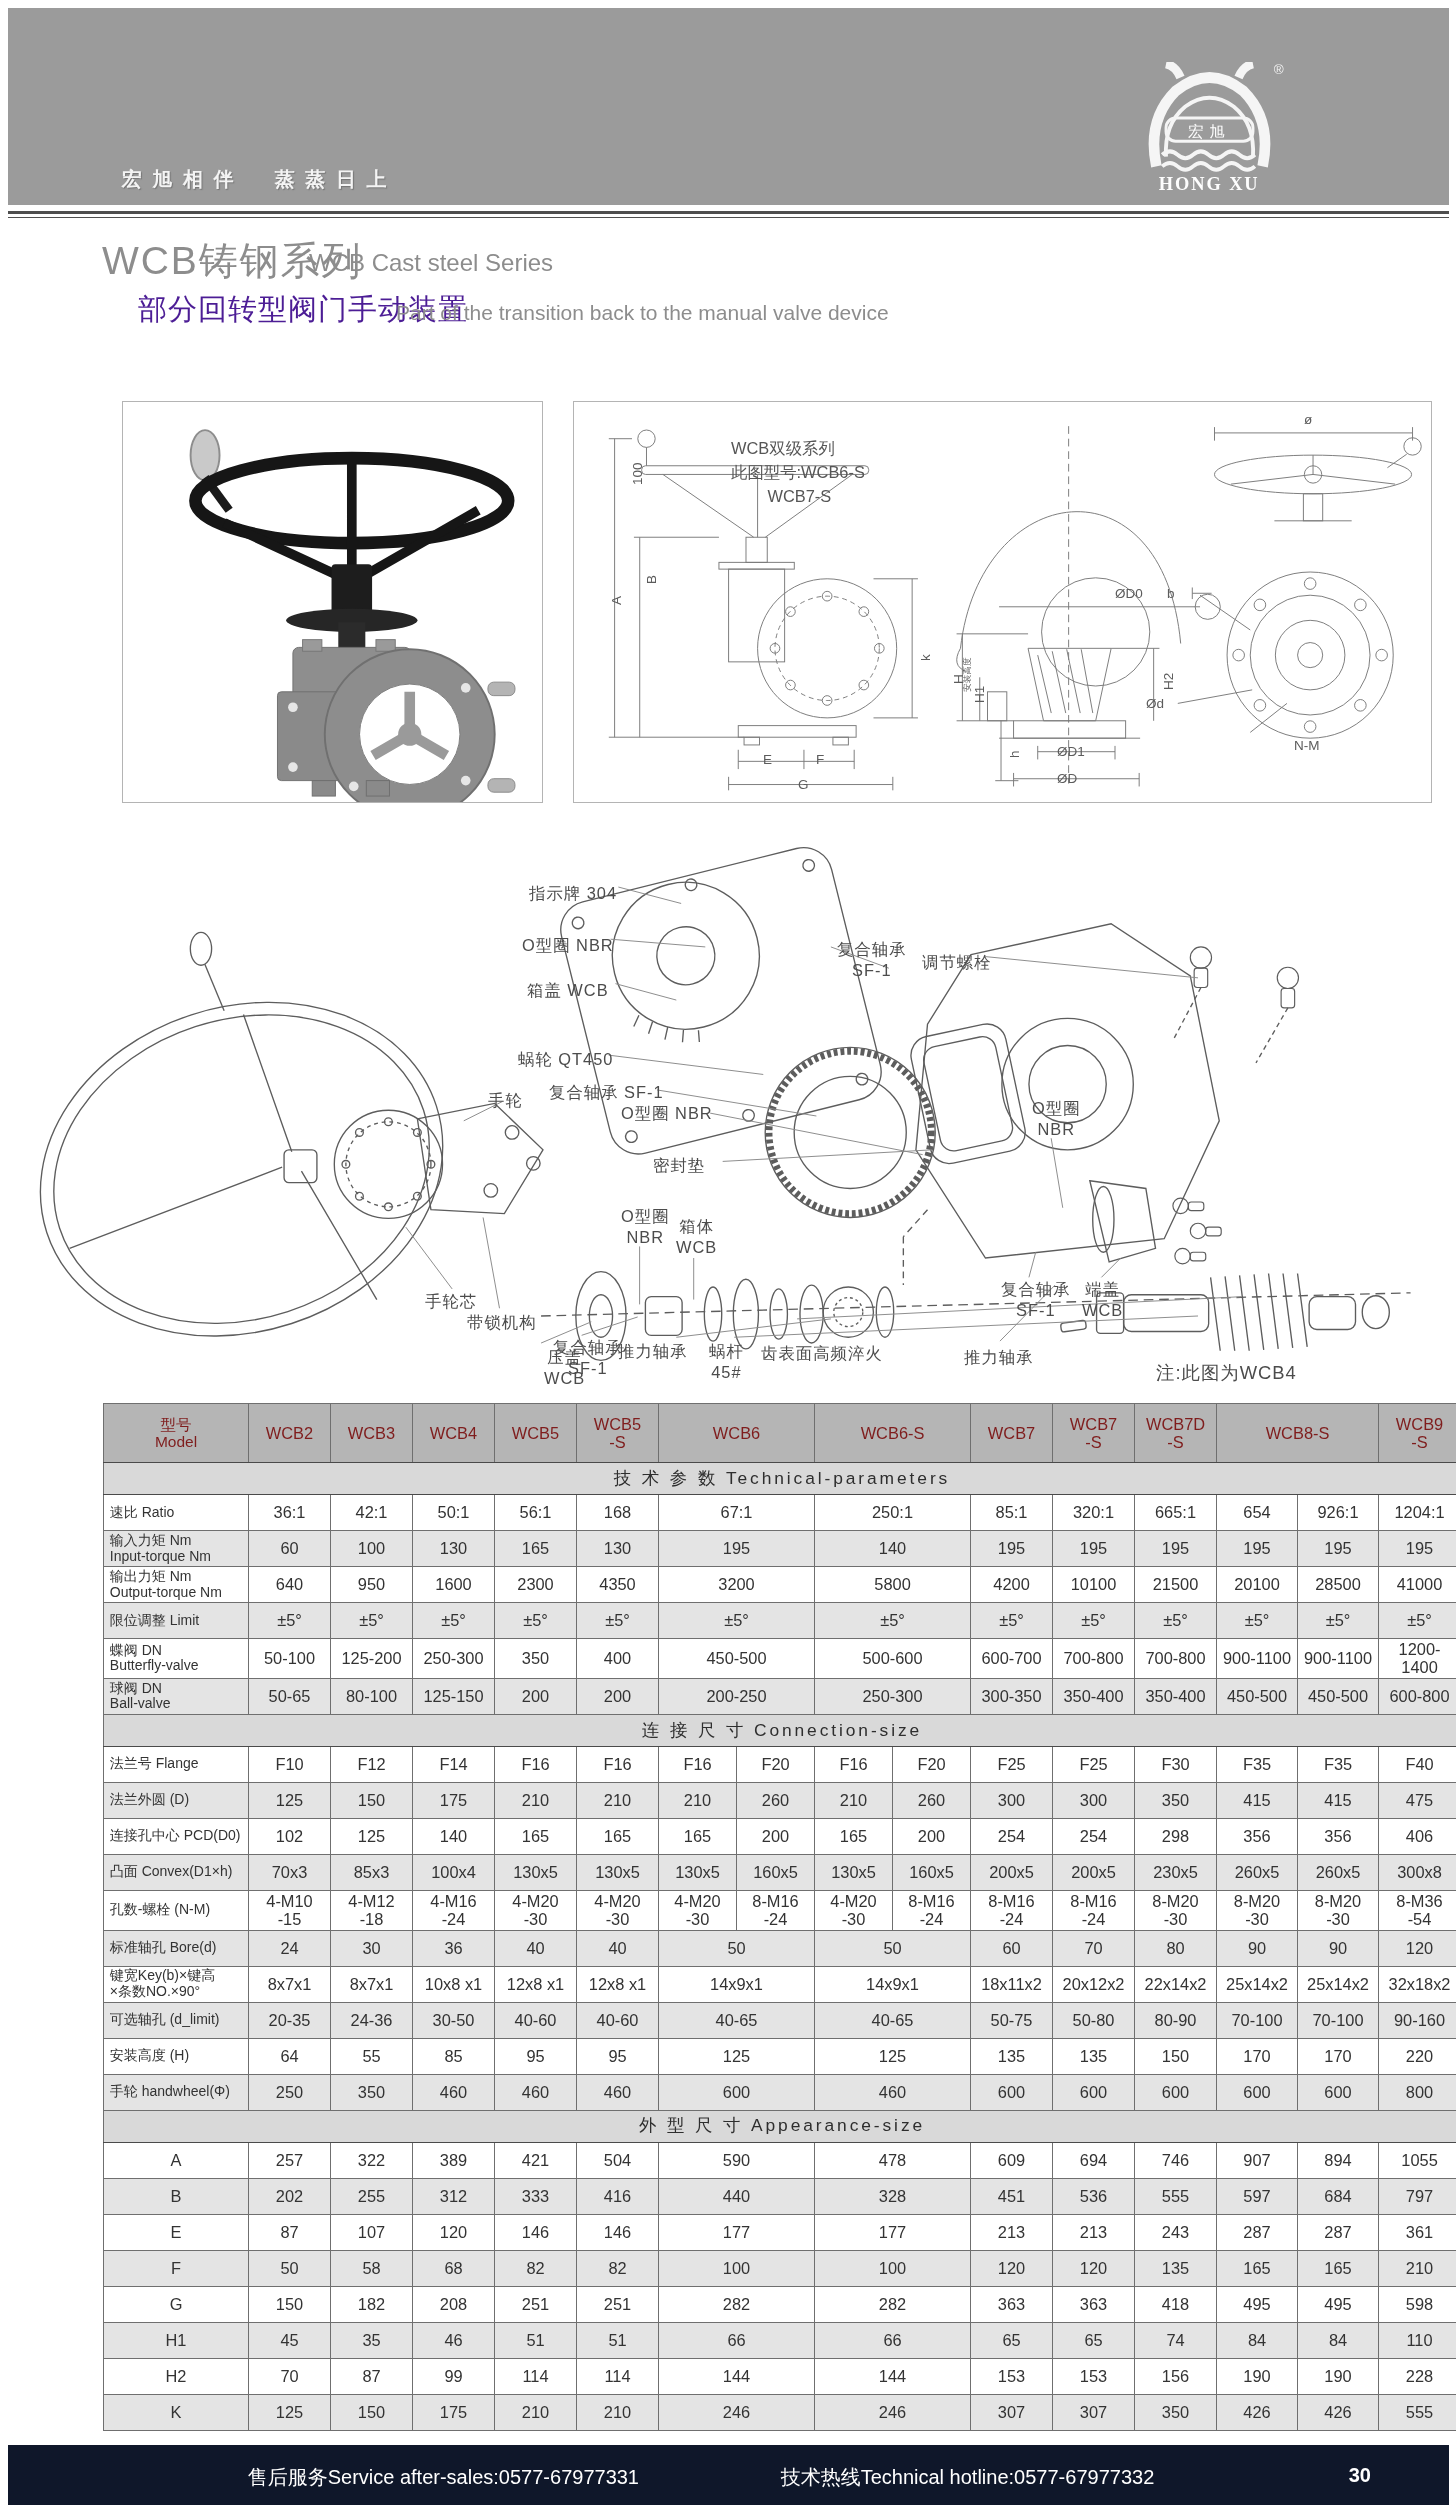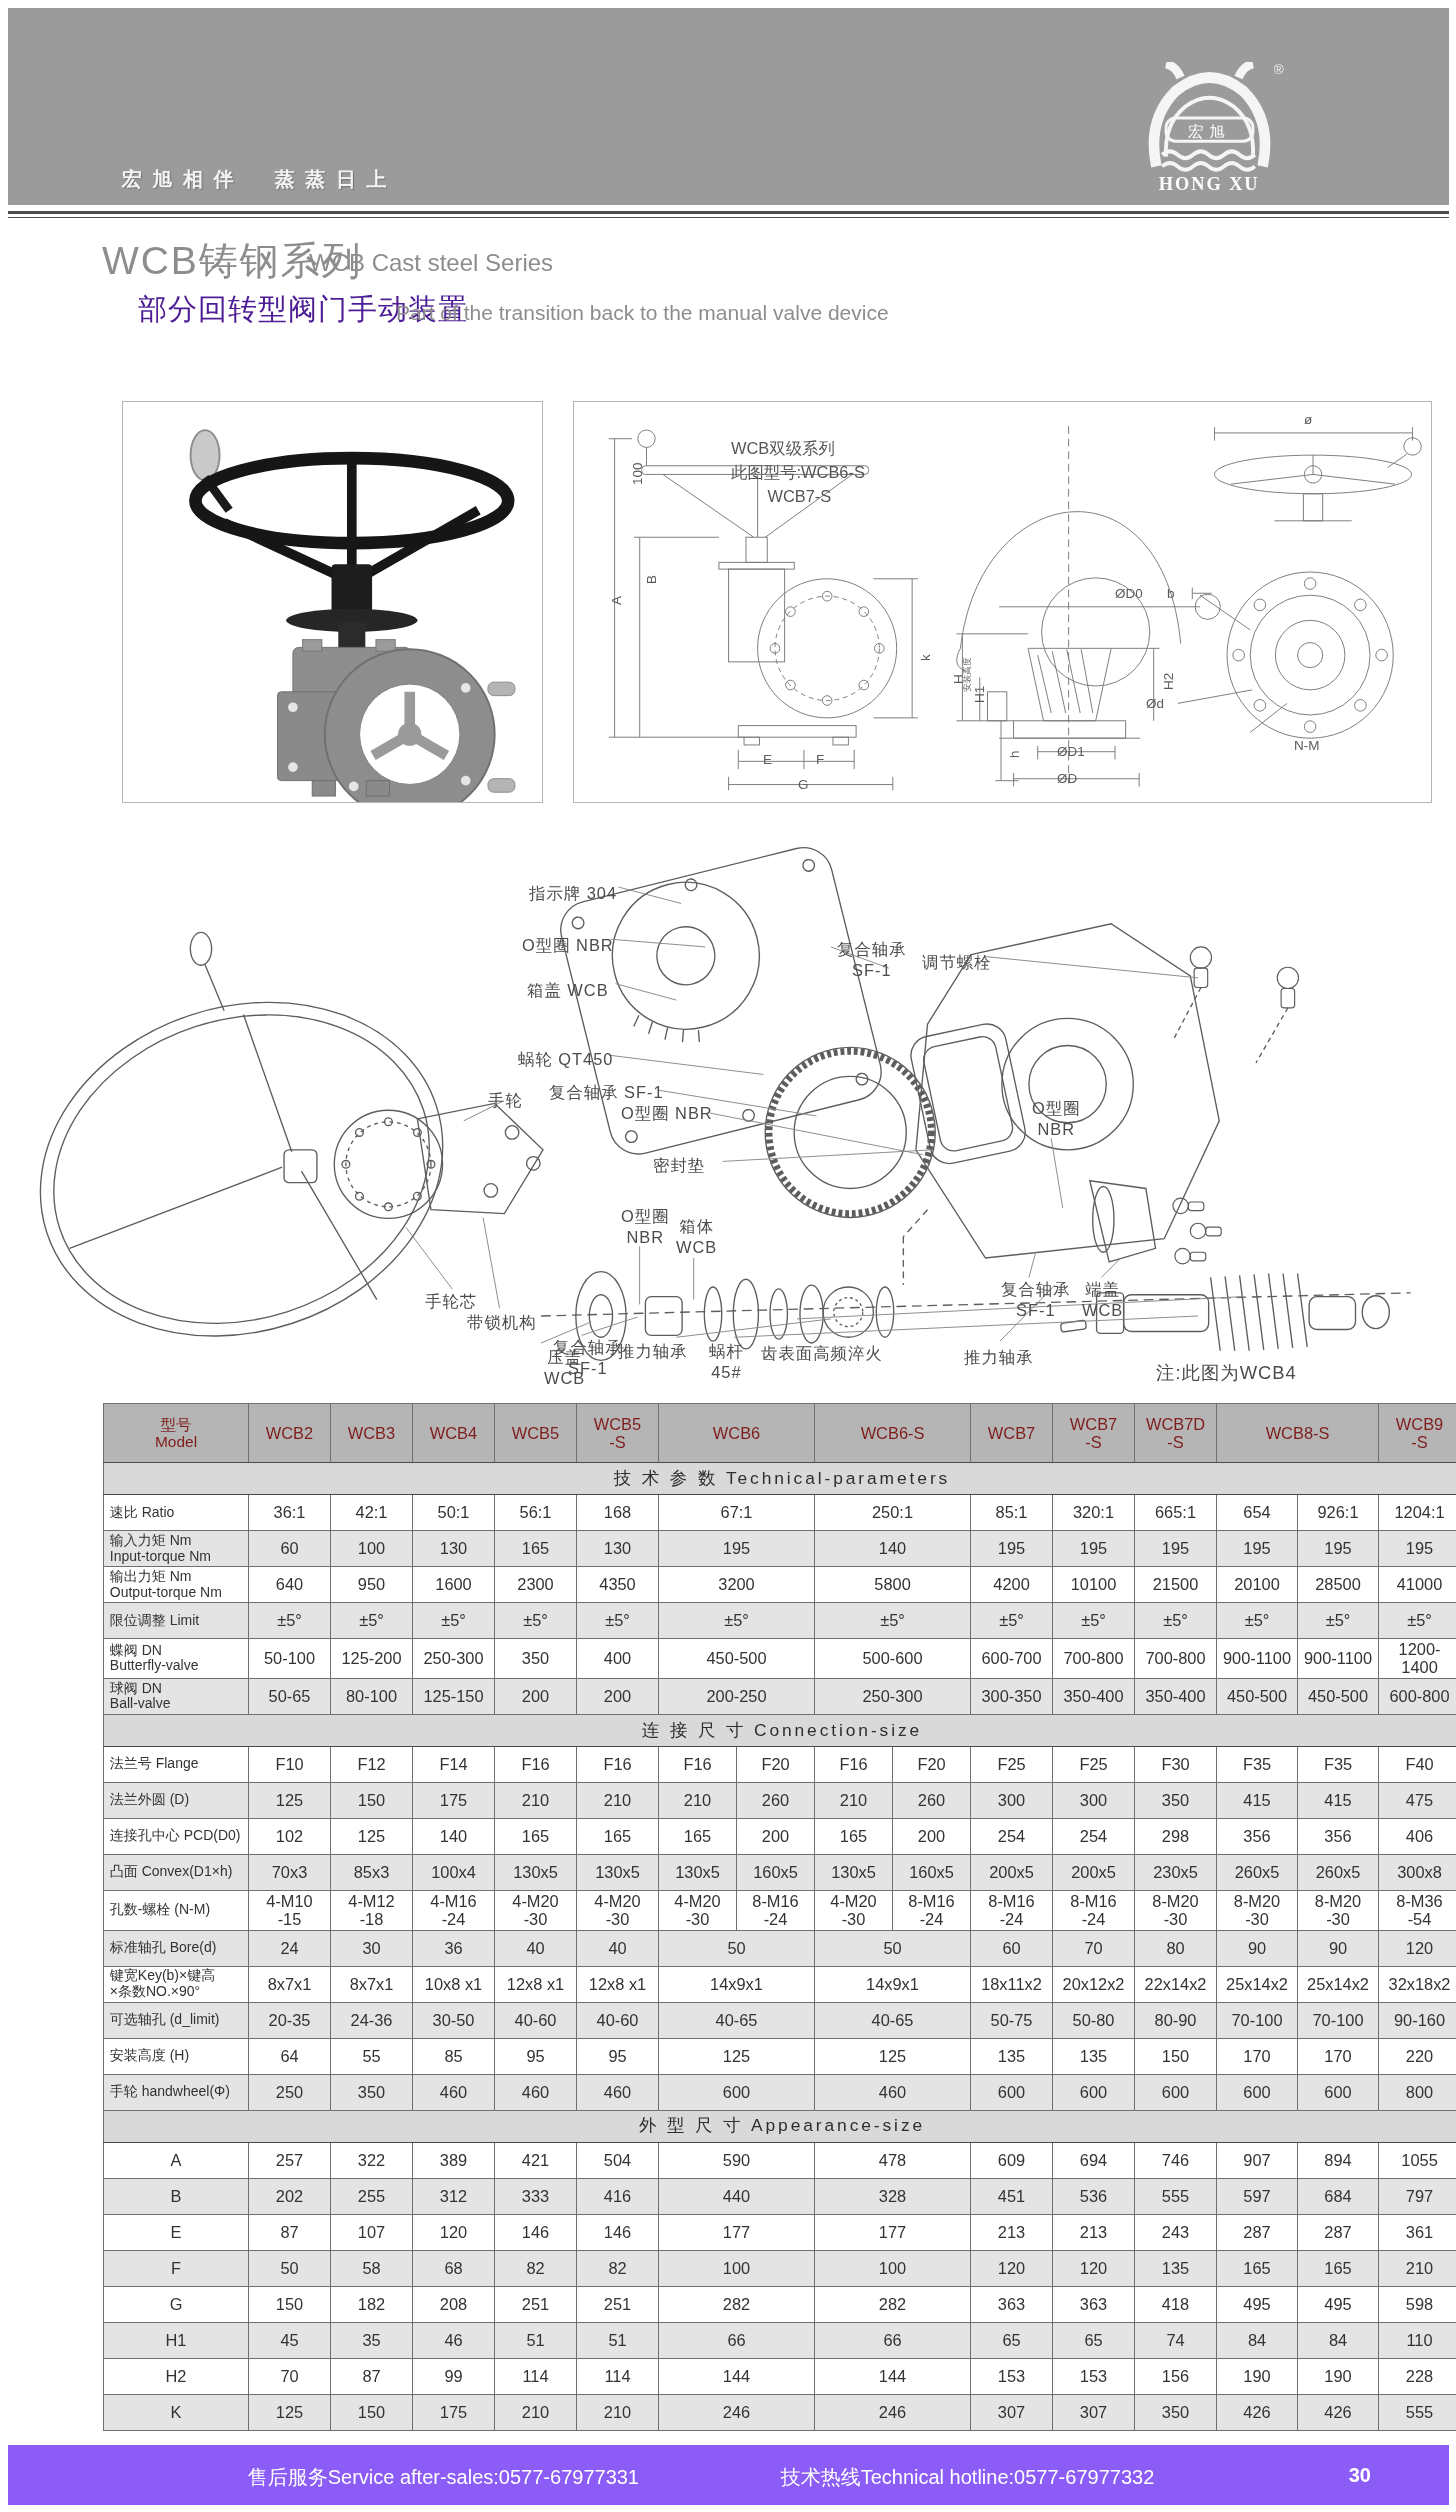--- a/index.html
+++ b/index.html
@@ -47,21 +47,21 @@
   table.spec{border:1.9px solid #4a4a4a;}
   table.spec thead th{background:#b5b5b5;height:56px;border-bottom:1.9px solid #4a4a4a;color:#7f1d1d;}
   table.spec .model-th{font-size:15.5px;}
   tr.section-row td{background:#d9d9d9;font-size:17.4px;letter-spacing:2.9px;height:29px;color:#2e2e2e;
            border-top:1.9px solid #4a4a4a;border-bottom:1.9px solid #4a4a4a;}
   tr.shade td,tr.shade th.rowlabel{background:#e4e4e4;}
   tr.plain td,tr.plain th.rowlabel{background:#ffffff;}
   th.rowlabel{text-align:left!important;padding-left:5.8px!important;font-size:14px!important;color:#333;}
   th.rowlabel.ctr{text-align:center!important;padding-left:1.9px!important;font-size:16.4px!important;}
   
-  .footer{position:absolute;left:7.7px;top:2445px;width:1441px;height:60px;background:#8b5cf6;}
+  .footer{position:absolute;left:7.7px;top:2445px;width:1441px;height:60px;background:#0f172a;}
   .footer span{position:absolute;top:19.3px;font-size:20px;color:#ffffff;}
   .f-left{left:240px;}
   .f-mid{left:773px;}
   .f-page{left:1341px;font-weight:bold;font-size:22px;}
   svg{display:block;}
 </style>
 </head>
 <body>
 
 <div class="page">

